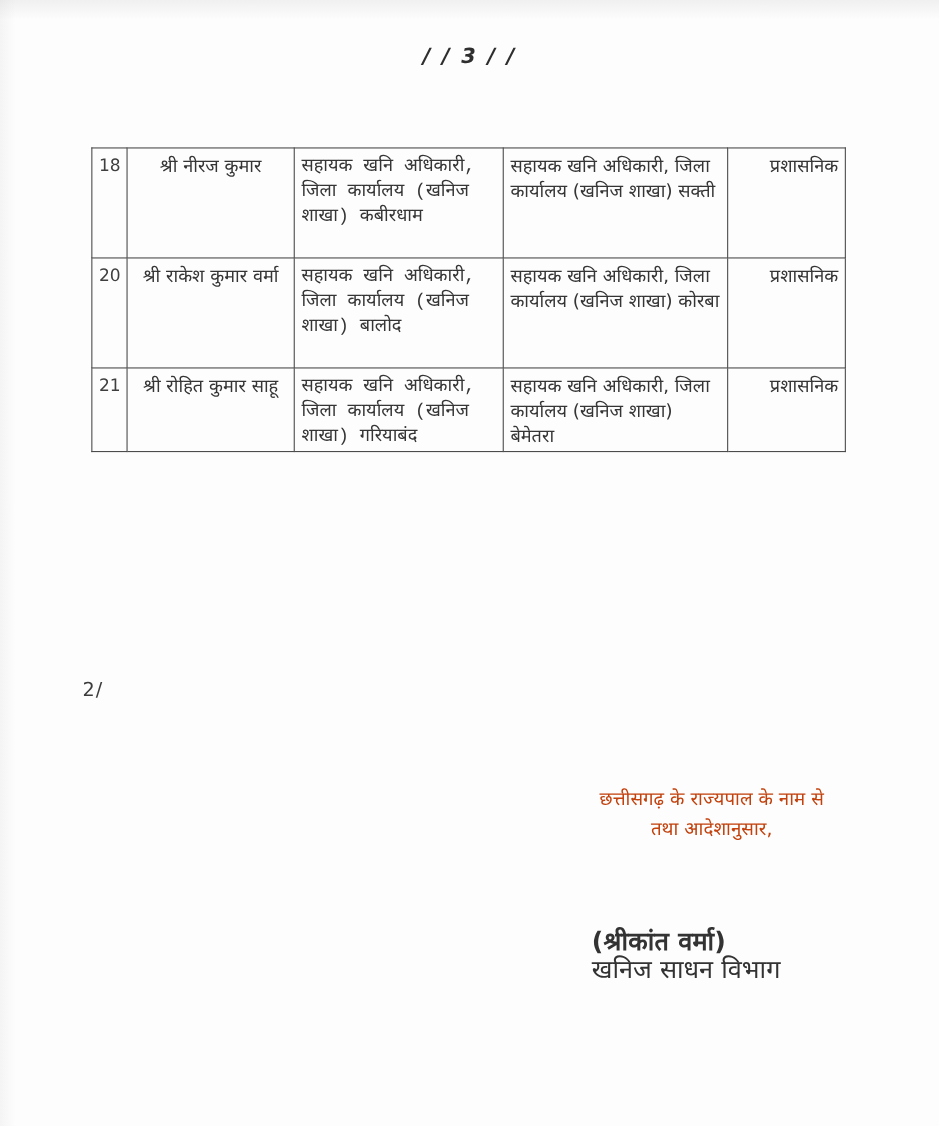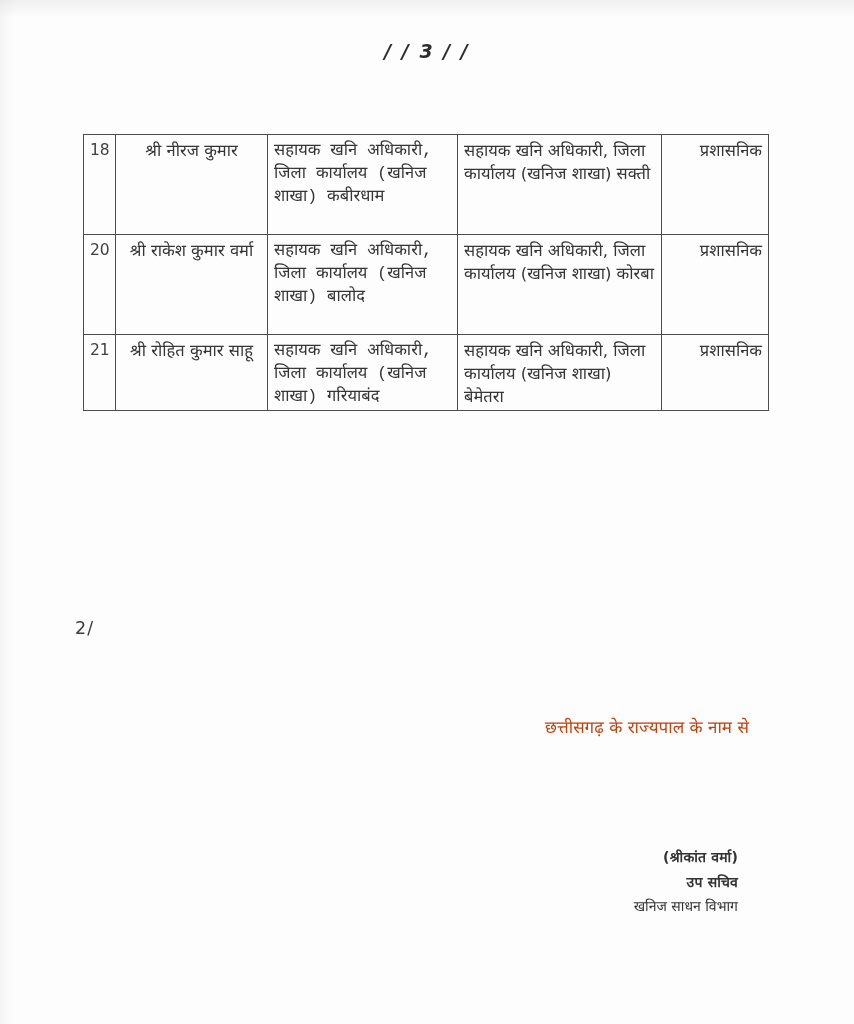--- a/index.html
+++ b/index.html
@@ -85,22 +85,22 @@
     font-size: 17px;
     line-height: 27px;
     color: #c2410c;
     margin-top: 48px;
   }
   .signature-block {
     position: absolute;
     top: 845px;
     left: 538px;
     width: 200px;
-    text-align: right;
-    font-size: 14px;
+    text-align: left;
+    font-size: 23px;
     line-height: 24.5px;
     color: #333333;
   }
   .signature-block .sig-name,
   .signature-block .sig-designation { font-weight: 600; letter-spacing: 0.2px; }
 </style>
 </head>
 <body>
 
 <div class="page">
@@ -143,21 +143,21 @@
 
   </tbody>
   </table>
 
   <div class="para">
     <span class="para-number">2/</span>
   </div>
 
   <div class="authority-block">
     <div>छत्तीसगढ़ के राज्यपाल के नाम से</div>
+    <div>तथा आदेशानुसार,</div>
   </div>
 
   <div class="signature-block">
     <div class="sig-name">(श्रीकांत वर्मा)</div>
-    <div class="sig-designation">उप सचिव</div>
     <div class="sig-department">खनिज साधन विभाग</div>
   </div>
 
 </div>
 
 </body></html>

